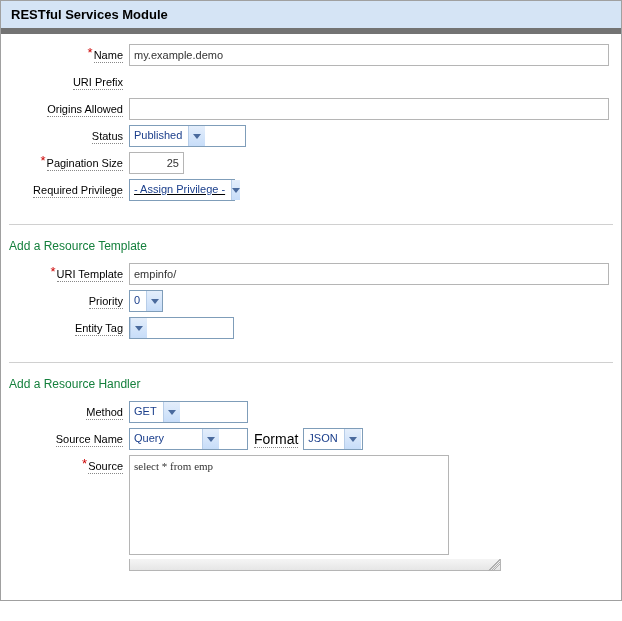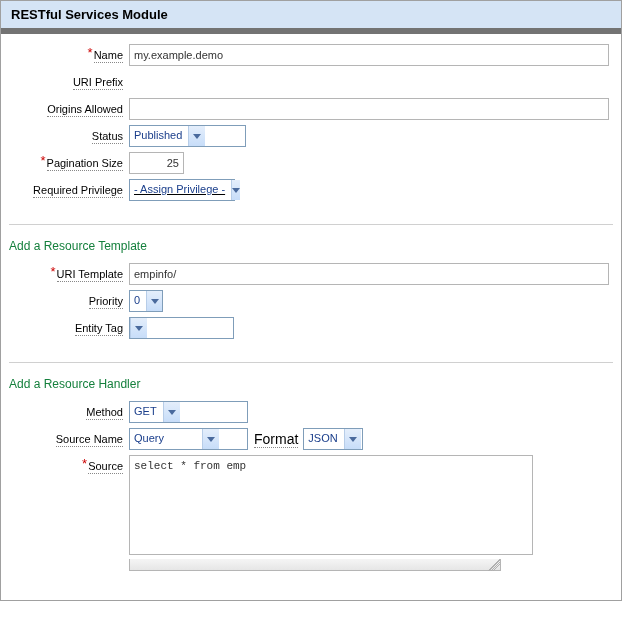--- a/index.html
+++ b/index.html
@@ -73,23 +73,23 @@
     font-size: 11px;
     color: #333;
     border: 1px solid #b5b5b5;
     padding: 3px 4px;
     background: #fff;
     height: 22px;
   }
   .full { width: 480px; }
   .num { width: 55px; text-align: right; }
   textarea.source {
-    width: 404px;
+    width: 320px;
     height: 100px;
-    font-family: Liberation Mono, monospace;
+    font-family: Liberation Serif, serif;
     font-size: 11px;
     resize: none;
     overflow-y: scroll;
     padding: 4px;
   }
   
   .select {
     display: inline-flex;
     align-items: stretch;
     border: 1px solid #7f9db9;

